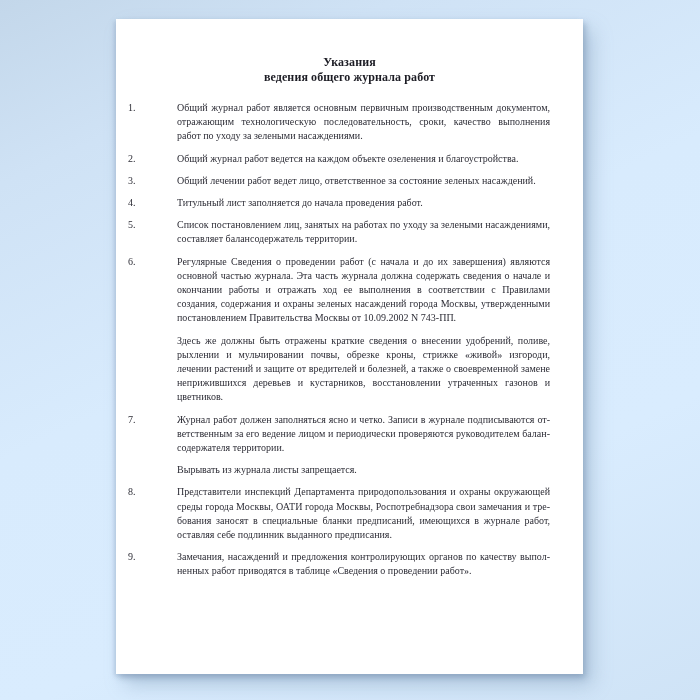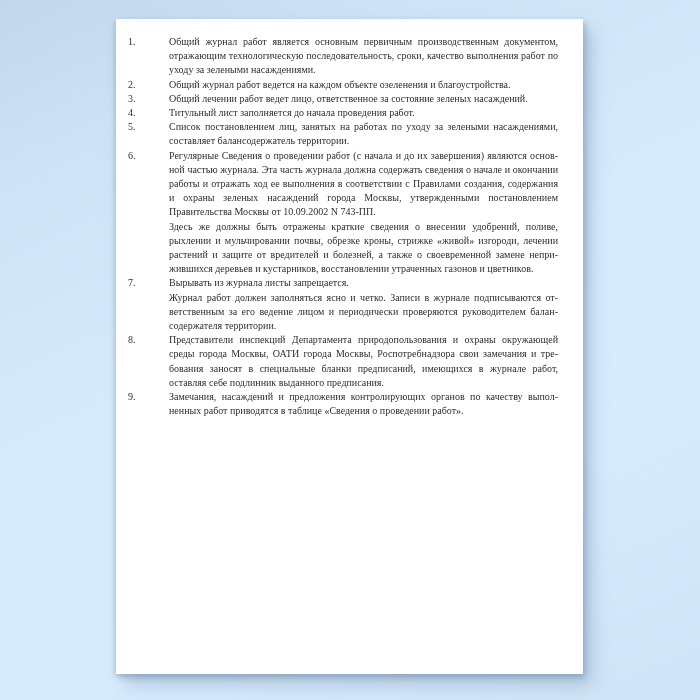--- a/index.html
+++ b/index.html
@@ -50,29 +50,33 @@
   }
   .item {
     position: relative;
   }
   .item .num {
     position: absolute;
     left: -41px;
     top: 0;
   }
   .item p {
-    margin: 0;
+    margin: 8px;
     hyphens: manual;
   }
 </style>
 </head>
 <body>
 
 <div class="paper">
 
+  <div class="doc-title">
+    <div>Указания</div>
+    <div>ведения общего журнала работ</div>
+  </div>
 
   <div class="doc-list">
 
     <div class="item">
       <span class="num">1.</span>
       <p>Общий журнал работ является основным первичным производственным документом, отражающим технологическую последовательность, сроки, качество выполнения работ по уходу за зелеными насаждениями.</p>
     </div>
 
     <div class="item">
       <span class="num">2.</span>
@@ -95,22 +99,22 @@
     </div>
 
     <div class="item">
       <span class="num">6.</span>
       <p>Регулярные Сведения о проведении работ (с начала и до их завершения) являются основ­ной частью журнала. Эта часть журнала должна содержать сведения о начале и оконча­нии работы и отражать ход ее выполнения в соответствии с Правилами создания, содер­жания и охраны зеленых насаждений города Москвы, утвержденными постановлением Правительства Москвы от 10.09.2002 N 743-ПП.</p>
       <p>Здесь же должны быть отражены краткие сведения о внесении удобрений, поливе, рыхлении и мульчировании почвы, обрезке кроны, стрижке «живой» изгороди, лечении растений и защите от вредителей и болезней, а также о своевременной замене непри­жившихся деревьев и кустарников, восстановлении утраченных газонов и цветников.</p>
     </div>
 
     <div class="item">
       <span class="num">7.</span>
+      <p>Журнал работ должен заполняться ясно и четко. Записи в журнале подписываются от­ветственным за его ведение лицом и периодически проверяются руководителем балан­содержателя территории.</p>
       <p>Вырывать из журнала листы запрещается.</p>
-      <p>Журнал работ должен заполняться ясно и четко. Записи в журнале подписываются от­ветственным за его ведение лицом и периодически проверяются руководителем балан­содержателя территории.</p>
     </div>
 
     <div class="item">
       <span class="num">8.</span>
       <p>Представители инспекций Департамента природопользования и охраны окружающей среды города Москвы, ОАТИ города Москвы, Роспотребнадзора свои замечания и тре­бования заносят в специальные бланки предписаний, имеющихся в журнале работ, оставляя себе подлинник выданного предписания.</p>
     </div>
 
     <div class="item">
       <span class="num">9.</span>
       <p>Замечания, насаждений и предложения контролирующих органов по качеству выпол­ненных работ приводятся в таблице «Сведения о проведении работ».</p>

